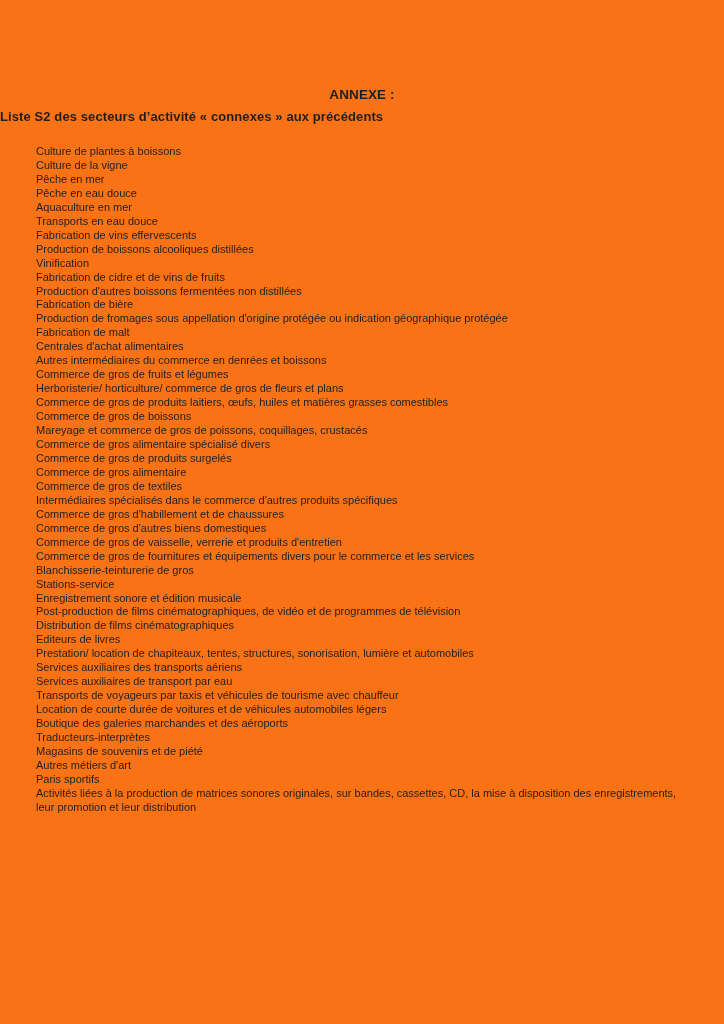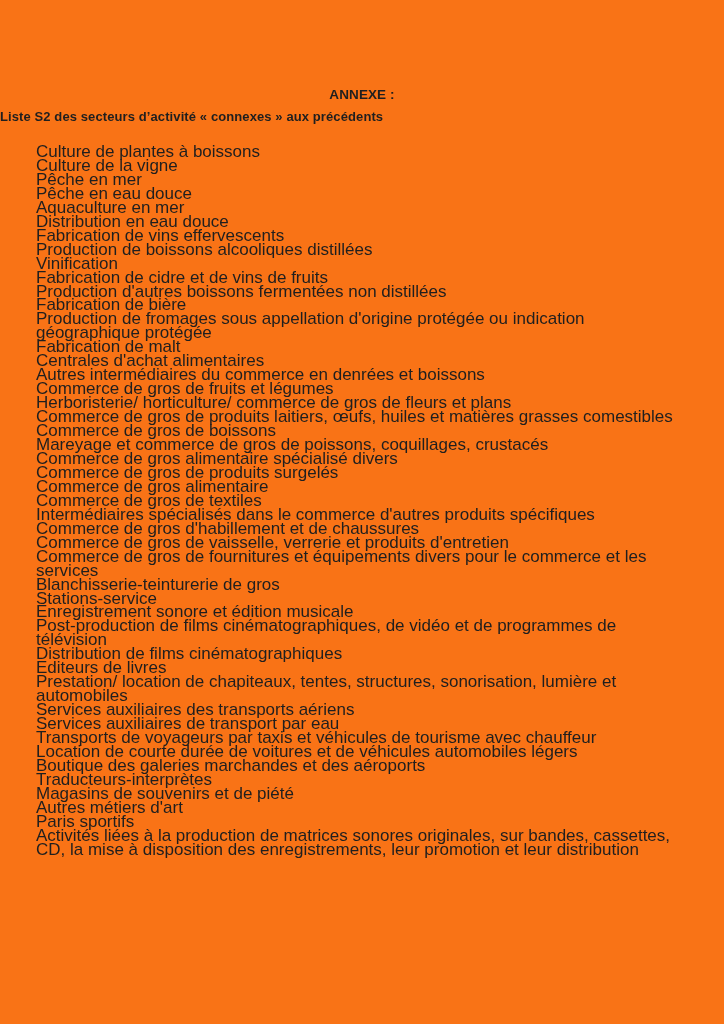--- a/index.html
+++ b/index.html
@@ -29,21 +29,21 @@
   .subtitle {
     margin: 7px 0 0 0;
     text-align: left;
     font-size: 13px;
     font-weight: bold;
     line-height: 15px;
     letter-spacing: 0.1px;
   }
   .list {
     margin: 21px 40px 0 36px;
-    font-size: 17px;
+    font-size: 11px;
     line-height: 13.95px;
     text-align: left;
   }
   .list-item {
     margin: 0;
     padding: 0;
     white-space: normal;
   }
 </style>
 </head>
@@ -51,21 +51,21 @@
 
 <div class="page">
   <h1 class="title">ANNEXE :</h1>
   <h2 class="subtitle">Liste S2 des secteurs d’activité « connexes » aux précédents</h2>
   <div class="list">
       <div class="list-item">Culture de plantes à boissons</div>
       <div class="list-item">Culture de la vigne</div>
       <div class="list-item">Pêche en mer</div>
       <div class="list-item">Pêche en eau douce</div>
       <div class="list-item">Aquaculture en mer</div>
-      <div class="list-item">Distribution en eau douce</div>
+      <div class="list-item">Transports en eau douce</div>
       <div class="list-item">Fabrication de vins effervescents</div>
       <div class="list-item">Production de boissons alcooliques distillées</div>
       <div class="list-item">Vinification</div>
       <div class="list-item">Fabrication de cidre et de vins de fruits</div>
       <div class="list-item">Production d'autres boissons fermentées non distillées</div>
       <div class="list-item">Fabrication de bière</div>
       <div class="list-item">Production de fromages sous appellation d'origine protégée ou indication géographique protégée</div>
       <div class="list-item">Fabrication de malt</div>
       <div class="list-item">Centrales d'achat alimentaires</div>
       <div class="list-item">Autres intermédiaires du commerce en denrées et boissons</div>
@@ -73,20 +73,21 @@
       <div class="list-item">Herboristerie/ horticulture/ commerce de gros de fleurs et plans</div>
       <div class="list-item">Commerce de gros de produits laitiers, œufs, huiles et matières grasses comestibles</div>
       <div class="list-item">Commerce de gros de boissons</div>
       <div class="list-item">Mareyage et commerce de gros de poissons, coquillages, crustacés</div>
       <div class="list-item">Commerce de gros alimentaire spécialisé divers</div>
       <div class="list-item">Commerce de gros de produits surgelés</div>
       <div class="list-item">Commerce de gros alimentaire</div>
       <div class="list-item">Commerce de gros de textiles</div>
       <div class="list-item">Intermédiaires spécialisés dans le commerce d'autres produits spécifiques</div>
       <div class="list-item">Commerce de gros d'habillement et de chaussures</div>
+      <div class="list-item">Commerce de gros d'autres biens domestiques</div>
       <div class="list-item">Commerce de gros de vaisselle, verrerie et produits d'entretien</div>
       <div class="list-item">Commerce de gros de fournitures et équipements divers pour le commerce et les services</div>
       <div class="list-item">Blanchisserie-teinturerie de gros</div>
       <div class="list-item">Stations-service</div>
       <div class="list-item">Enregistrement sonore et édition musicale</div>
       <div class="list-item">Post-production de films cinématographiques, de vidéo et de programmes de télévision</div>
       <div class="list-item">Distribution de films cinématographiques</div>
       <div class="list-item">Editeurs de livres</div>
       <div class="list-item">Prestation/ location de chapiteaux, tentes, structures, sonorisation, lumière et automobiles</div>
       <div class="list-item">Services auxiliaires des transports aériens</div>

